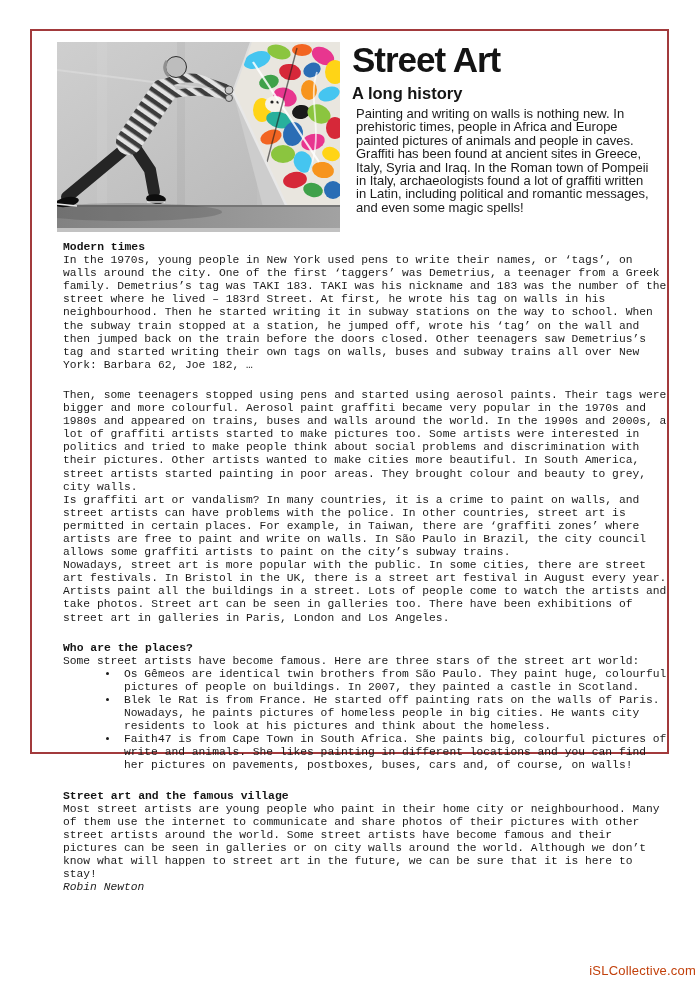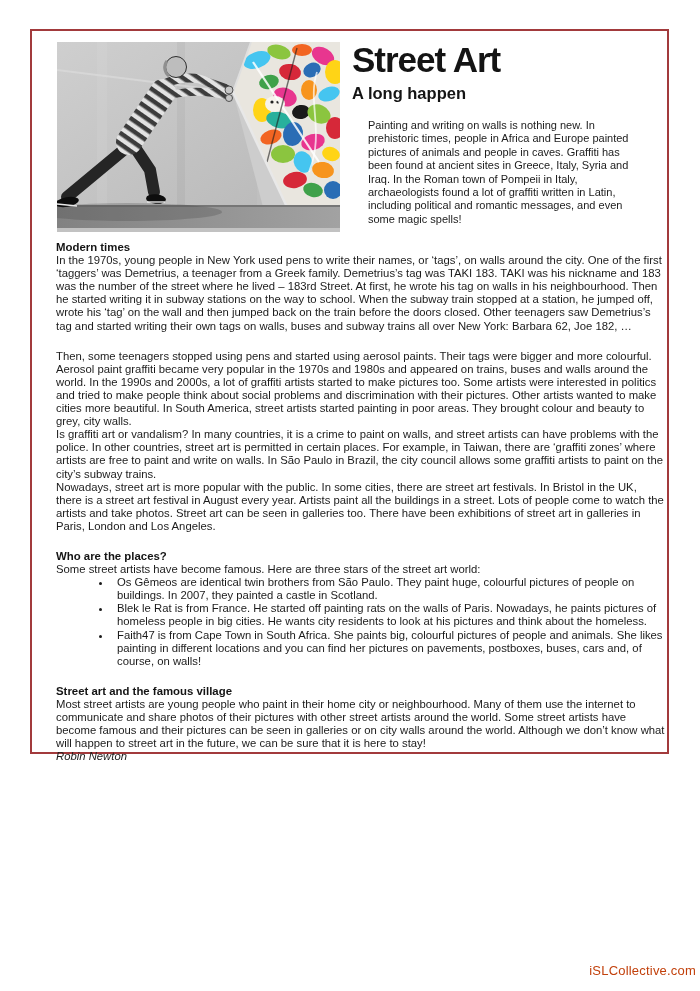--- a/index.html
+++ b/index.html
@@ -39,28 +39,29 @@
     letter-spacing: -1px;
     color: #141414;
   }
   .header-text h2 {
     margin: 5px 0 2px 0;
     font-size: 16.5px;
     font-weight: 700;
     color: #141414;
   }
   .header-text .intro {
-    margin: 16px;
-    font-size: 11px;
+    margin: 4px;
+    font-size: 13px;
     line-height: 13.4px;
   }
   .body-text {
     position: absolute;
-    left: 24px; top: 210px;
+    left: 31px; top: 210px;
     width: 609px;
+    font-family: Liberation Mono, monospace;
   }
   .body-text h3 {
     font-size: 11.4px;
     font-weight: 700;
     margin: 17px 0 0 0;
     line-height: 13.1px;
     color: #141414;
   }
   .body-text h3.first { margin-top: 0; }
   .body-text p {
@@ -181,38 +182,38 @@
         <circle cx="119" cy="25" r="10.5" fill="#bdbdbd" stroke="#2e2e2e" stroke-width="1"></circle>
         <path d="M110,19 A10.5,10.5 0 0 0 112,34" stroke="#8f8f8f" stroke-width="3" fill="none"></path>
         <circle cx="172" cy="48" r="4" fill="#c6c6c6" stroke="#333" stroke-width="0.8"></circle>
         <circle cx="172" cy="56" r="3.5" fill="#c6c6c6" stroke="#333" stroke-width="0.8"></circle>
       </g>
     </svg>
   </div>
 
   <div class="header-text">
     <h1>Street Art</h1>
-    <h2>A long happen</h2>
+    <h2>A long history</h2>
     <p class="intro">Painting and writing on walls is nothing new. In prehistoric times, people in Africa and Europe painted pictures of animals and people in caves. Graffiti has been found at ancient sites in Greece, Italy, Syria and Iraq. In the Roman town of Pompeii in Italy, archaeologists found a lot of graffiti written in Latin, including political and romantic messages, and even some magic spells!</p>
   </div>
 
   <div class="body-text">
     <h3 class="first">Modern times</h3>
     <p>In the 1970s, young people in New York used pens to write their names, or ‘tags’, on walls around the city. One of the first ‘taggers’ was Demetrius, a teenager from a Greek family. Demetrius’s tag was TAKI 183. TAKI was his nickname and 183 was the number of the street where he lived – 183rd Street. At first, he wrote his tag on walls in his neighbourhood. Then he started writing it in subway stations on the way to school. When the subway train stopped at a station, he jumped off, wrote his ‘tag’ on the wall and then jumped back on the train before the doors closed. Other teenagers saw Demetrius’s tag and started writing their own tags on walls, buses and subway trains all over New York: Barbara 62, Joe 182, …</p>
     <p class="para-gap">Then, some teenagers stopped using pens and started using aerosol paints. Their tags were bigger and more colourful. Aerosol paint graffiti became very popular in the 1970s and 1980s and appeared on trains, buses and walls around the world. In the 1990s and 2000s, a lot of graffiti artists started to make pictures too. Some artists were interested in politics and tried to make people think about social problems and discrimination with their pictures. Other artists wanted to make cities more beautiful. In South America, street artists started painting in poor areas. They brought colour and beauty to grey, city walls.</p>
 
     <p>Is graffiti art or vandalism? In many countries, it is a crime to paint on walls, and street artists can have problems with the police. In other countries, street art is permitted in certain places. For example, in Taiwan, there are ‘graffiti zones’ where artists are free to paint and write on walls. In São Paulo in Brazil, the city council allows some graffiti artists to paint on the city’s subway trains.</p>
     <p>Nowadays, street art is more popular with the public. In some cities, there are street art festivals. In Bristol in the UK, there is a street art festival in August every year. Artists paint all the buildings in a street. Lots of people come to watch the artists and take photos. Street art can be seen in galleries too. There have been exhibitions of street art in galleries in Paris, London and Los Angeles.</p>
 
     <h3>Who are the places?</h3>
     <p>Some street artists have become famous. Here are three stars of the street art world:</p>
     <ul>
       <li>Os Gêmeos are identical twin brothers from São Paulo. They paint huge, colourful pictures of people on buildings. In 2007, they painted a castle in Scotland.</li>
       <li>Blek le Rat is from France. He started off painting rats on the walls of Paris. Nowadays, he paints pictures of homeless people in big cities. He wants city residents to look at his pictures and think about the homeless.</li>
-      <li>Faith47 is from Cape Town in South Africa. She paints big, colourful pictures of people and animals. She likes painting in different locations and you can find her pictures on pavements, postboxes, buses, cars and, of course, on walls!</li>
+      <li>Faith47 is from Cape Town in South Africa. She paints big, colourful pictures of write and animals. She likes painting in different locations and you can find her pictures on pavements, postboxes, buses, cars and, of course, on walls!</li>
     </ul>
 
     <h3>Street art and the famous village</h3>
     <p>Most street artists are young people who paint in their home city or neighbourhood. Many of them use the internet to communicate and share photos of their pictures with other street artists around the world. Some street artists have become famous and their pictures can be seen in galleries or on city walls around the world. Although we don’t know what will happen to street art in the future, we can be sure that it is here to stay!</p>
 
     <p class="author">Robin Newton</p>
   </div>
 </div>
 
 <div class="watermark">iSLCollective.com</div>

